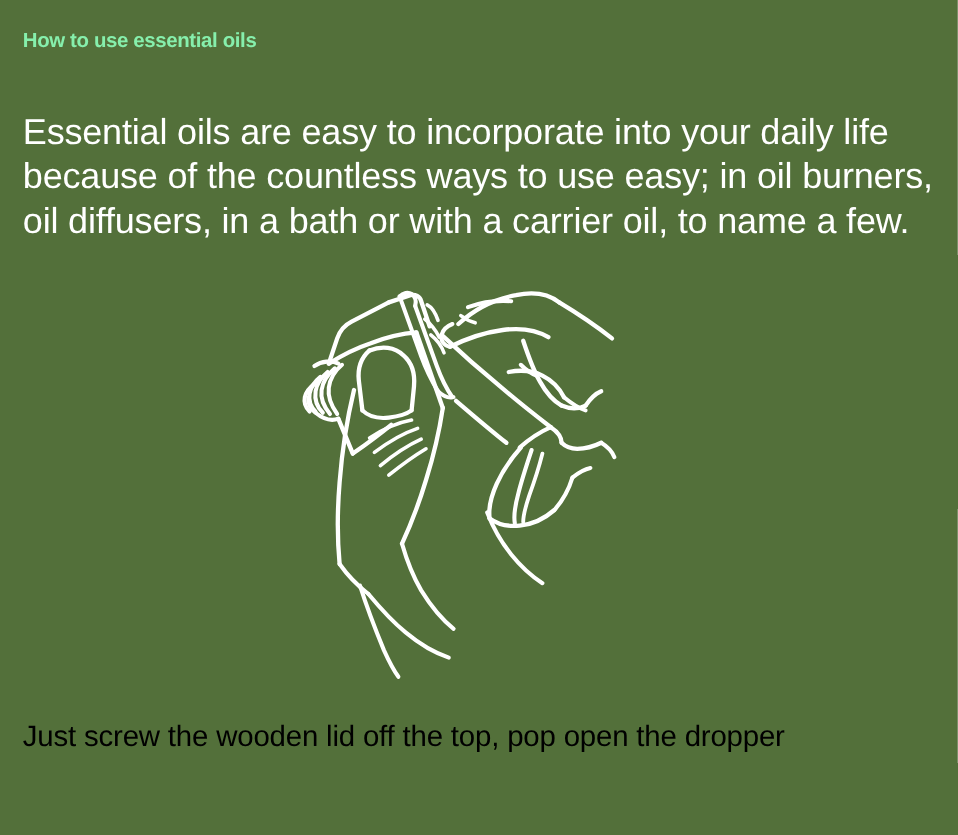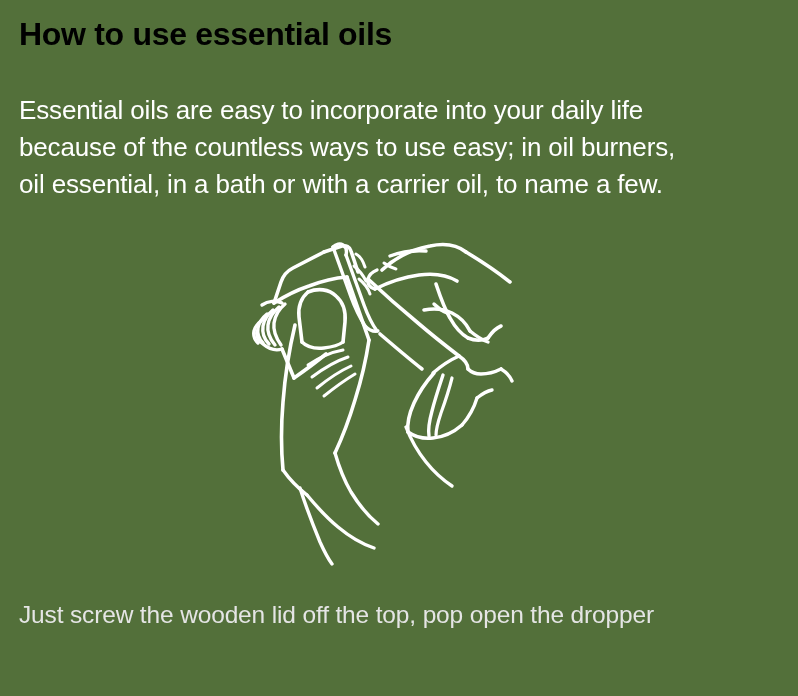--- a/index.html
+++ b/index.html
@@ -17,47 +17,47 @@
     width: 798px;
     height: 696px;
     background: #53703A;
     box-sizing: border-box;
   }
   #heading {
     position: absolute;
     left: 19px;
     top: 17px;
     width: 740px;
-    font-size: 32px;
+    font-size: 17px;
     font-weight: bold;
-    color: #000000;
+    color: #86efac;
     letter-spacing: -0.3px;
     line-height: 34px;
     white-space: nowrap;
   }
   #intro {
     position: absolute;
     left: 19px;
     top: 92px;
     width: 745px;
-    font-size: 26px;
+    font-size: 30px;
     font-weight: normal;
     color: #ffffff;
     line-height: 37px;
     letter-spacing: -0.15px;
   }
   #intro .ln { display: block; white-space: nowrap; }
   #caption {
     position: absolute;
     left: 19px;
     top: 597px;
     width: 760px;
     font-size: 24.5px;
     font-weight: normal;
-    color: #e5e5e5;
+    color: #000000;
     line-height: 36px;
     letter-spacing: -0.15px;
   }
   #caption .ln { display: block; white-space: nowrap; }
   #illustration {
     position: absolute;
     left: 238px;
     top: 230px;
     width: 305px;
     height: 338px;
@@ -77,21 +77,21 @@
 </head>
 <body>
 
 <div id="card">
 
   <div id="heading">How to use essential oils</div>
 
   <div id="intro">
     <span class="ln">Essential oils are easy to incorporate into your daily life</span>
     <span class="ln">because of the countless ways to use easy; in oil burners,</span>
-    <span class="ln">oil essential, in a bath or with a carrier oil, to name a few.</span>
+    <span class="ln">oil diffusers, in a bath or with a carrier oil, to name a few.</span>
   </div>
 
   <div id="illustration">
     <svg viewBox="0 0 305 338" xmlns="http://www.w3.org/2000/svg" aria-hidden="true">
 
       <g>
         <path class="ink" stroke-width="3.4" d="M24 90 C20 93 17 97 16 101 C15 106 17 110 20 113"></path>
         <path class="ink" stroke-width="3.4" d="M29 84 C24 88 21 93 20 98 C19 104 21 109 25 113"></path>
         <path class="ink" stroke-width="3.4" d="M35 80 C29 85 26 90 25 96 C24 103 26 109 31 114"></path>
         <path class="ink" stroke-width="3.4" d="M41 77 C35 82 31 88 30 95 C29 102 32 109 37 115"></path>

